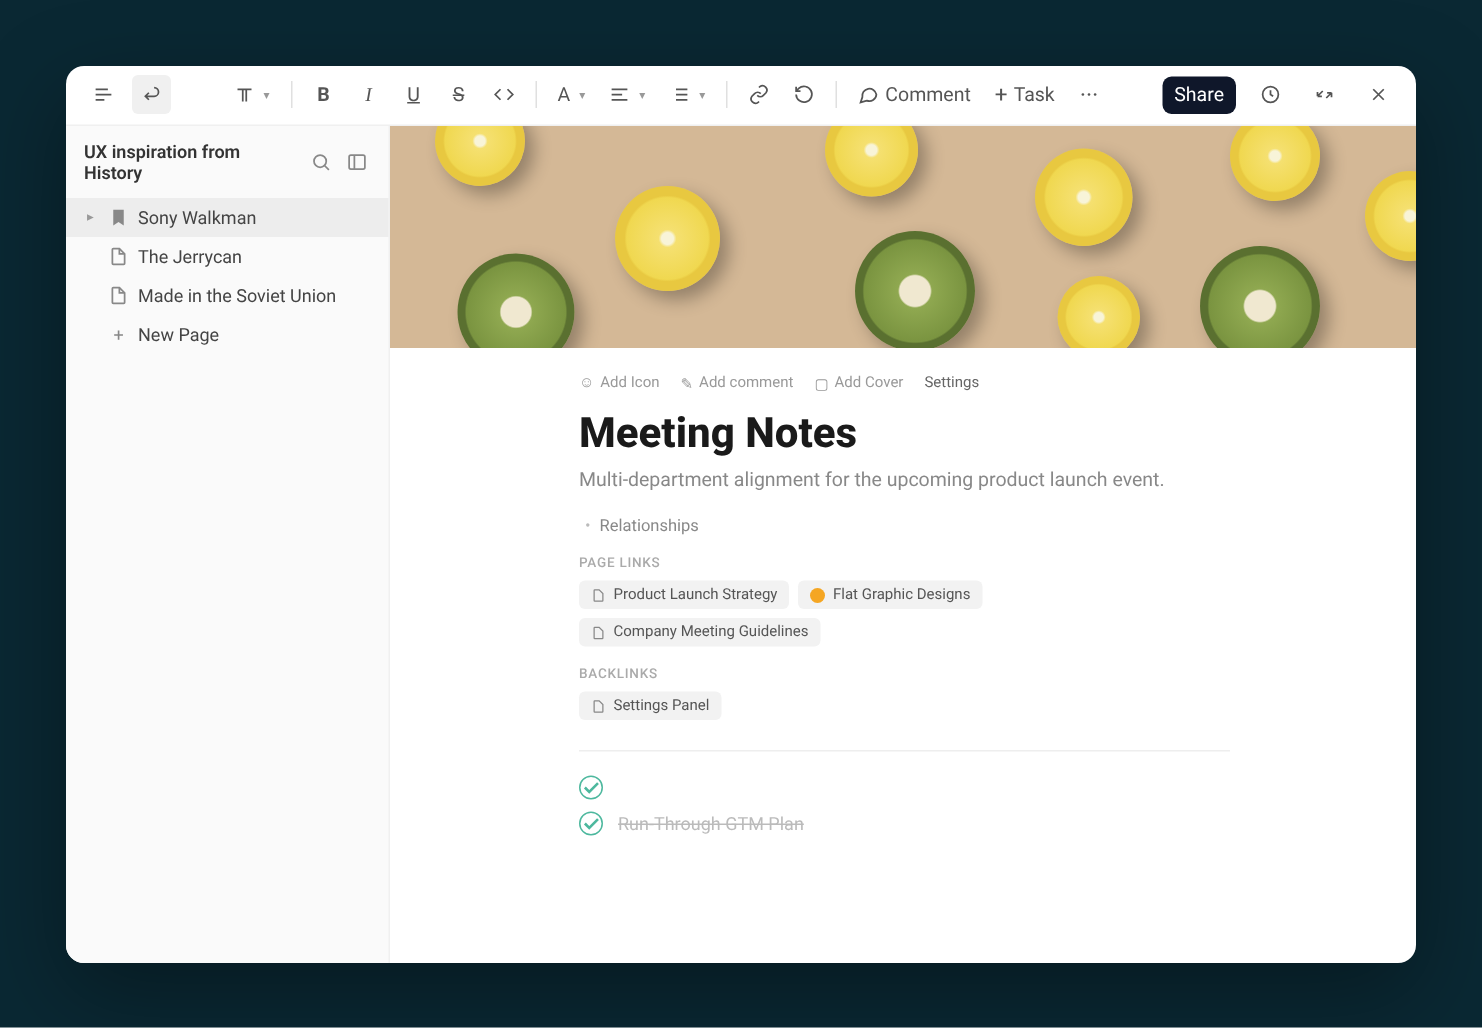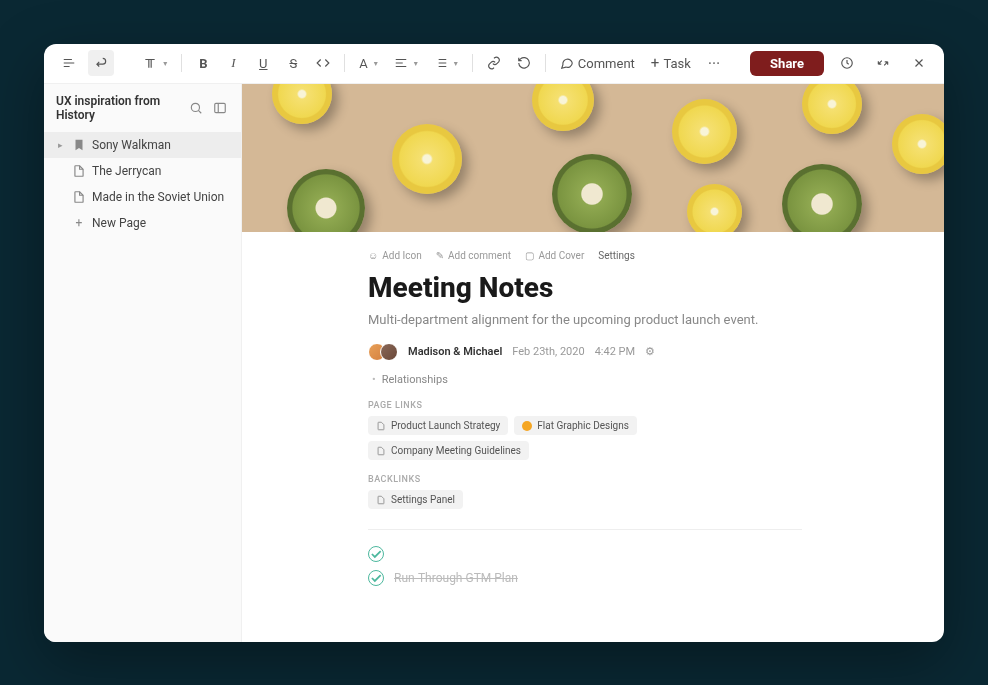--- a/index.html
+++ b/index.html
@@ -6,23 +6,23 @@
 body{background:#0a2833;display:flex;align-items:center;justify-content:center;min-height:685px;padding:30px}
 .app{width:900px;height:598px;background:#fff;border-radius:12px;box-shadow:0 20px 60px rgba(0,0,0,.35);display:flex;flex-direction:column;overflow:hidden}
 .toolbar{height:40px;display:flex;align-items:center;padding:0 12px;border-bottom:1px solid #f0f0f0;gap:6px}
 .tb-left{display:flex;align-items:center;gap:6px}
 .tb-center{flex:1;display:flex;align-items:center;justify-content:center;gap:4px}
 .tb-right{display:flex;align-items:center;gap:10px}
 .icon-btn{width:26px;height:26px;display:flex;align-items:center;justify-content:center;border-radius:4px;cursor:pointer;color:#555}
 .icon-btn.bg{background:#f0f0f0}
 .divider{width:1px;height:18px;background:#e0e0e0;margin:0 4px}
 .tb-item{display:flex;align-items:center;gap:4px;padding:4px 6px;cursor:pointer;color:#555;font-size:13px;border-radius:4px}
-.share-btn{background:#7f1d1d;color:#fff;padding:5px 20px;border-radius:6px;font-size:13px;cursor:pointer;font-weight:700}
+.share-btn{background:#0f172a;color:#fff;padding:5px 8px;border-radius:6px;font-size:13px;cursor:pointer;font-weight:400}
 .body{flex:1;display:flex;overflow:hidden}
-.sidebar{width:198px;border-right:1px solid #f0f0f0;display:flex;flex-direction:column;background:#fafafa}
+.sidebar{width:216px;border-right:1px solid #f0f0f0;display:flex;flex-direction:column;background:#fafafa}
 .sb-header{display:flex;align-items:center;padding:10px 12px;gap:8px}
 .sb-title{flex:1;font-size:12px;font-weight:600;color:#333}
 .sb-icon{width:16px;height:16px;color:#888;cursor:pointer}
 .sb-item{display:flex;align-items:center;padding:6px 10px 6px 14px;gap:6px;font-size:12px;color:#444;cursor:pointer}
 .sb-item.active{background:#ededed}
 .sb-caret{width:8px;color:#999;font-size:9px}
 .sb-item-icon{width:14px;display:flex;align-items:center;justify-content:center;color:#888}
 .main{flex:1;overflow-y:auto;overflow-x:hidden}
 .cover{height:148px;background:#d4b896;position:relative;overflow:hidden}
 .fruit{position:absolute;border-radius:50%}
@@ -233,30 +233,20 @@
 
       <div class="content">
         <div class="meta-row">
           <span class="meta-item">☺ <span>Add Icon</span></span>
           <span class="meta-item">✎ <span>Add comment</span></span>
           <span class="meta-item">▢ <span>Add Cover</span></span>
           <span class="meta-item" style="color:#666">Settings</span>
         </div>
         <h1 class="title">Meeting Notes</h1>
         <p class="subtitle">Multi-department alignment for the upcoming product launch event.</p>
-        <div class="author-row">
-          <div class="avatars">
-            <div class="avatar"></div>
-            <div class="avatar"></div>
-          </div>
-          <span class="author-name">Madison &amp; Michael</span>
-          <span class="date">Feb 23th, 2020</span>
-          <span class="date">4:42 PM</span>
-          <span class="date">⚙</span>
-        </div>
         <div class="relationships"><span class="rel-dot">•</span><span>Relationships</span></div>
         <div class="section-label">PAGE LINKS</div>
         <div class="chips" id="page-links">
             <div class="chip">
               <span class="chip-icon">
                 <svg width="10" height="10" viewBox="0 0 24 24" fill="none" stroke="#888" stroke-width="2">
                   <path d="M13 3H6a1 1 0 0 0-1 1v16a1 1 0 0 0 1 1h12a1 1 0 0 0 1-1V9l-6-6z"></path>
                 </svg>
               </span>
               <span>Product Launch Strategy</span>

